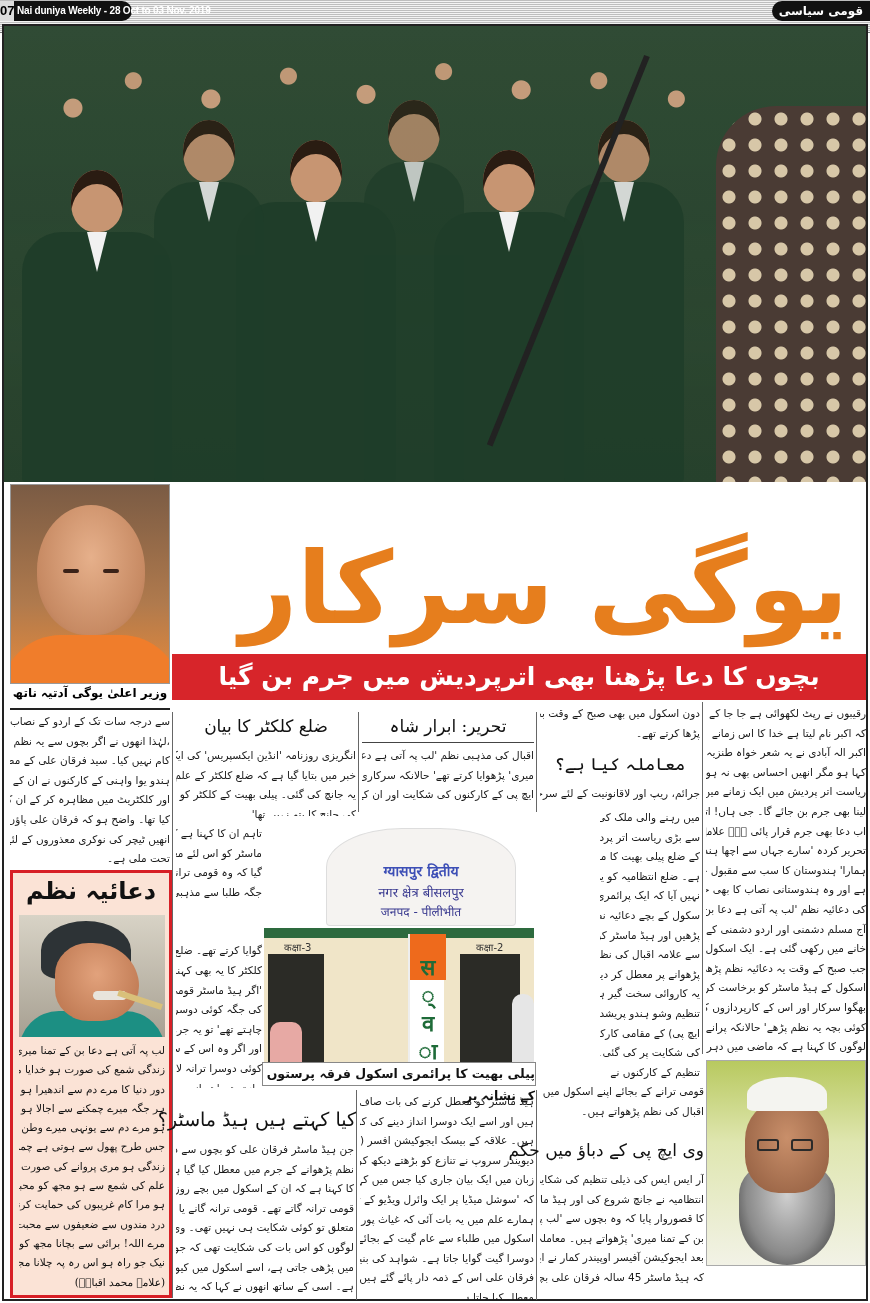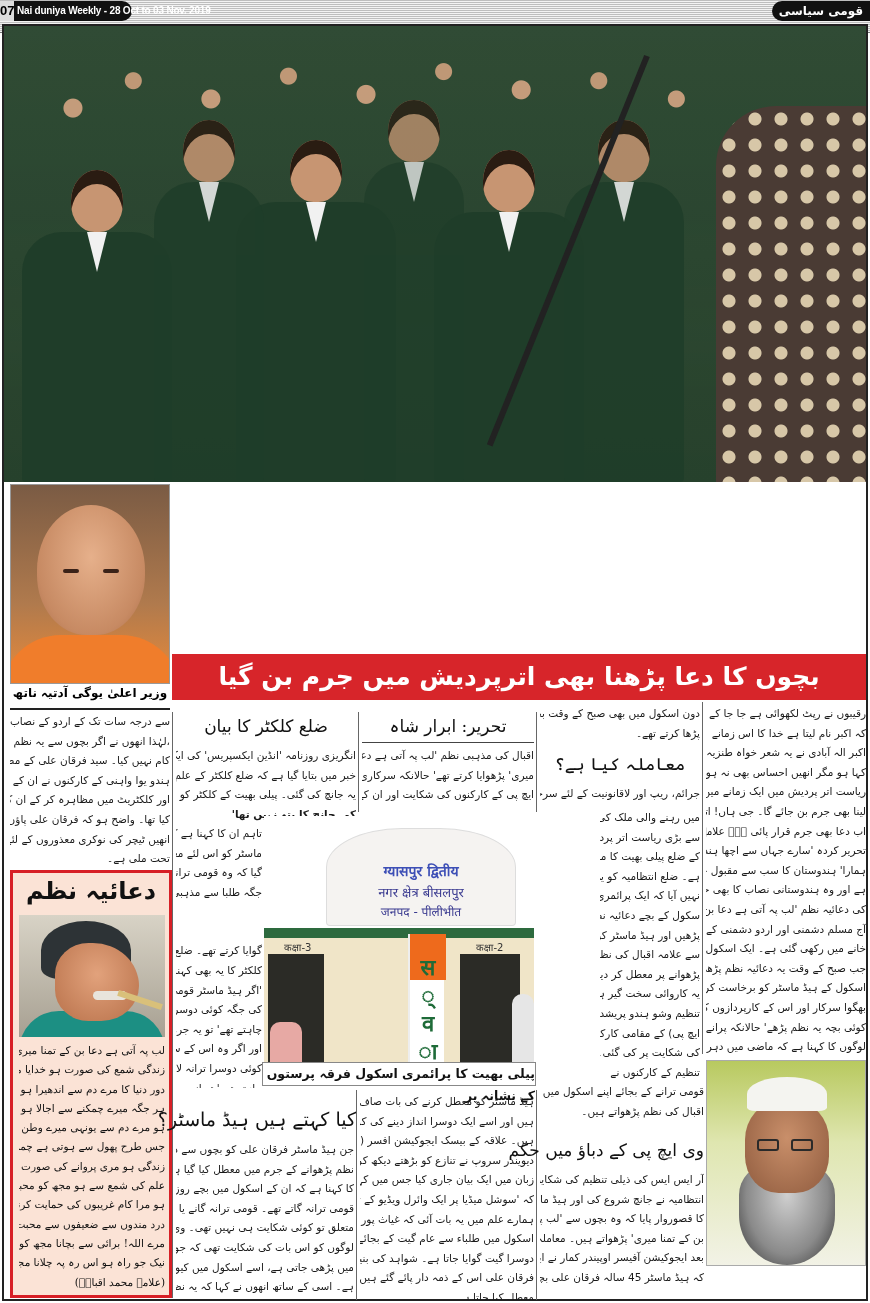--- a/index.html
+++ b/index.html
@@ -131,20 +131,21 @@
     <div class="kid" style="left:150px;width:110px;height:300px;opacity:.85"></div>
     <div class="kid" style="left:560px;width:120px;height:300px;opacity:.85"></div>
     <div class="kid" style="left:360px;width:100px;height:320px;opacity:.75"></div>
   </div>
   <div class="mic"></div>
   <div class="cloth"></div>
 </div>
 
 <div class="hl-white-bg"></div>
 <div class="headline">
+  <div class="hl-orange">یوگی سرکار</div>
 </div>
 <div class="subbar">بچوں کا دعا پڑھنا بھی اترپردیش میں جرم بن گیا</div>
 
 <div class="yogi">
   <div class="robe"></div>
   <div class="head"></div>
   <div class="eye" style="left:52px;"></div>
   <div class="eye" style="left:92px;"></div>
 </div>
 <div class="cap-left">وزیر اعلیٰ یوگی آدتیہ ناتھ</div>
@@ -192,21 +193,21 @@
 <div class="col-rule" style="left:536px;top:712px;height:100px;"></div>
 <div class="col-rule" style="left:702px;top:702px;height:352px;"></div>
 <div class="col-rule" style="left:356px;top:1090px;height:210px;"></div>
 <div class="col-rule" style="left:536px;top:1090px;height:210px;"></div>
 
 <div class="sub-head" style="left:176px;top:716px;width:180px;">ضلع کلکٹر کا بیان</div>
 <div class="col" id="col-collector-top" style="left:176px;top:746px;width:180px;height:78px;">
     <div style="white-space: nowrap; overflow: hidden;">انگریزی روزنامہ 'انڈین ایکسپریس' کی ایک</div>
     <div style="white-space: nowrap; overflow: hidden;">خبر میں بتایا گیا ہے کہ ضلع کلکٹر کے علم میں لائے بغیر</div>
     <div style="white-space: nowrap; overflow: hidden;">یہ جانچ کی گئی۔ پیلی بھیت کے کلکٹر کو ایجوکیشن افسر</div>
-    <div style="white-space: nowrap; overflow: hidden; font-weight: bold;">کی جانچ کا پتہ نہیں تھا'</div>
+    <div style="white-space: nowrap; overflow: hidden;">کی جانچ کا پتہ نہیں تھا'</div>
   </div>
 <div class="col" id="col-collector" style="left:176px;top:824px;width:86px;height:264px;">
     <div style="white-space: nowrap; overflow: hidden;">تاہم ان کا کہنا ہے کہ ہیڈ</div>
     <div style="white-space: nowrap; overflow: hidden;">ماسٹر کو اس لئے معطل کیا</div>
     <div style="white-space: nowrap; overflow: hidden;">گیا کہ وہ قومی ترانے کی</div>
     <div style="white-space: nowrap; overflow: hidden;">جگہ طلبا سے مذہبی ترانہ</div>
     <div style="white-space: nowrap; overflow: hidden; margin-top: 39px;">گوایا کرتے تھے۔ ضلع</div>
     <div style="white-space: nowrap; overflow: hidden;">کلکٹر کا یہ بھی کہنا تھا کہ</div>
     <div style="white-space: nowrap; overflow: hidden;">'اگر ہیڈ ماسٹر قومی ترانے</div>
     <div style="white-space: nowrap; overflow: hidden;">کی جگہ کوئی دوسرا ترانہ لانا</div>

